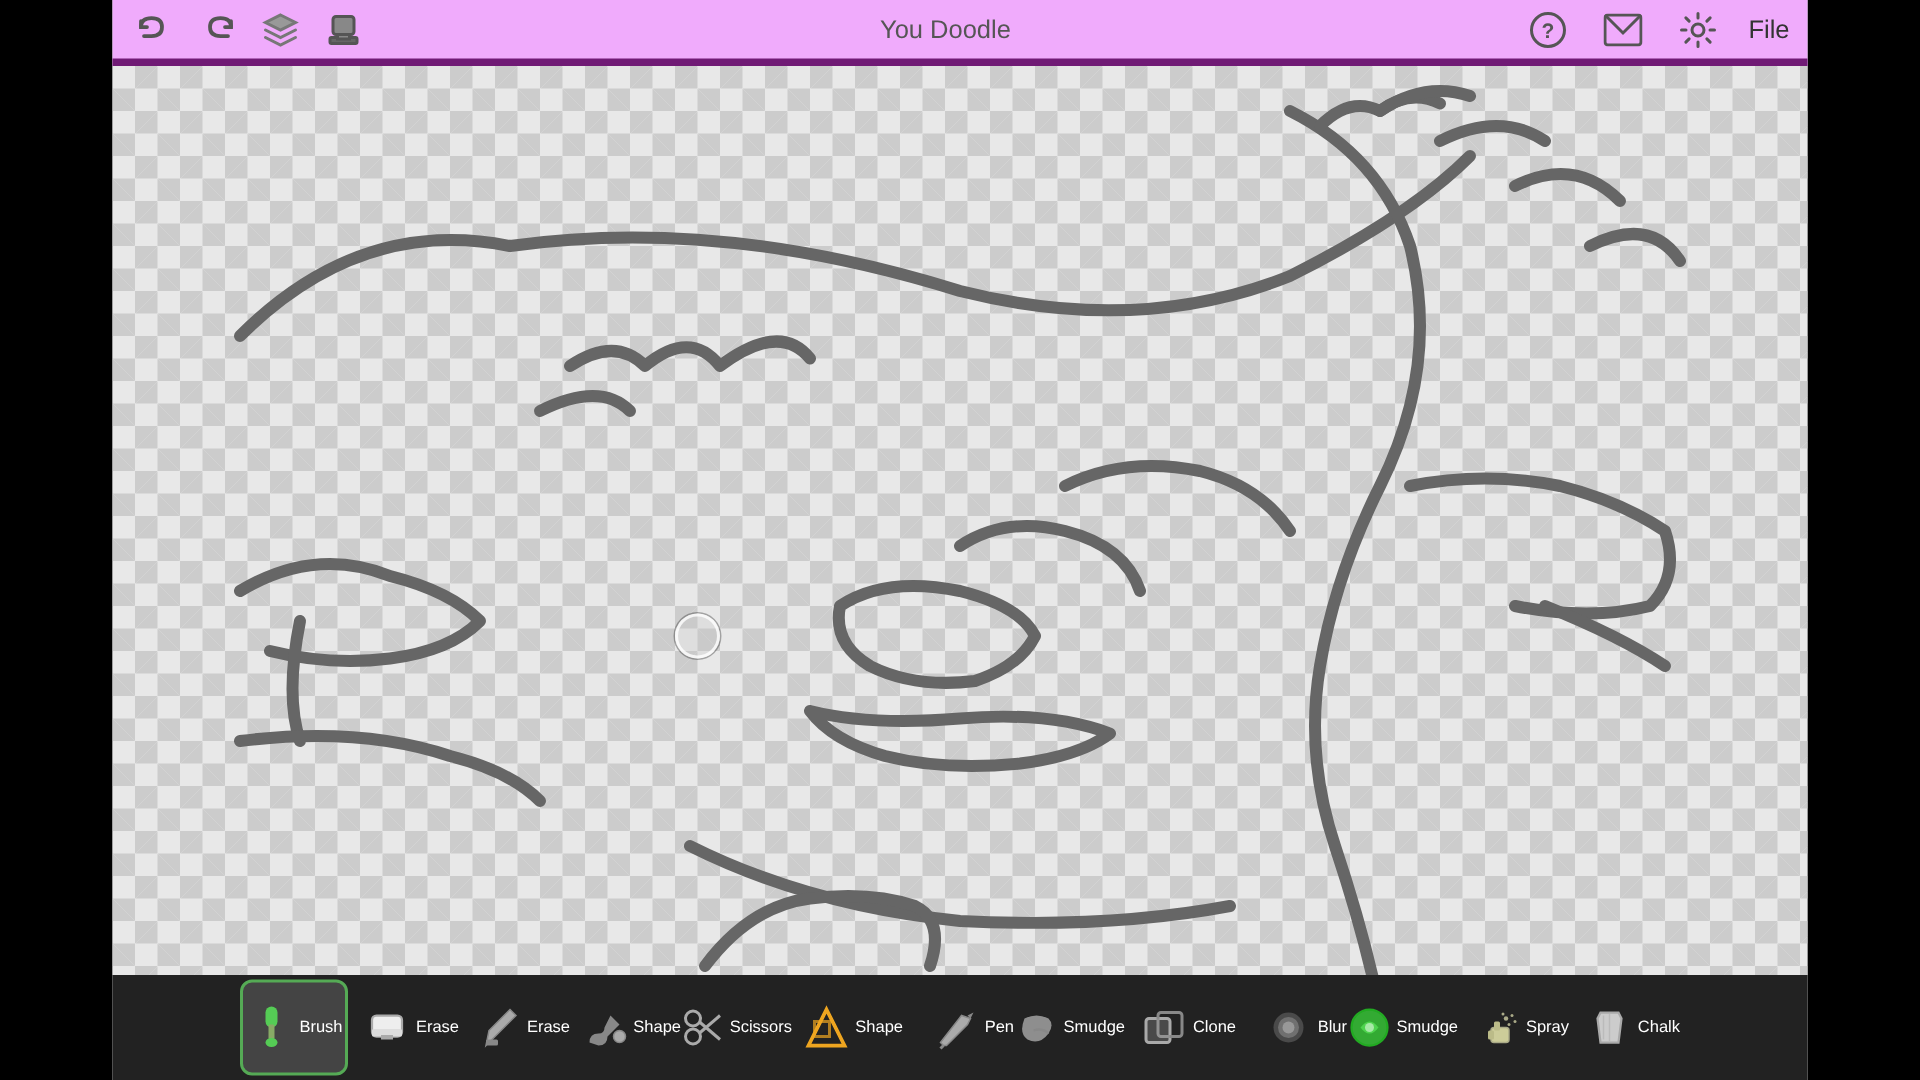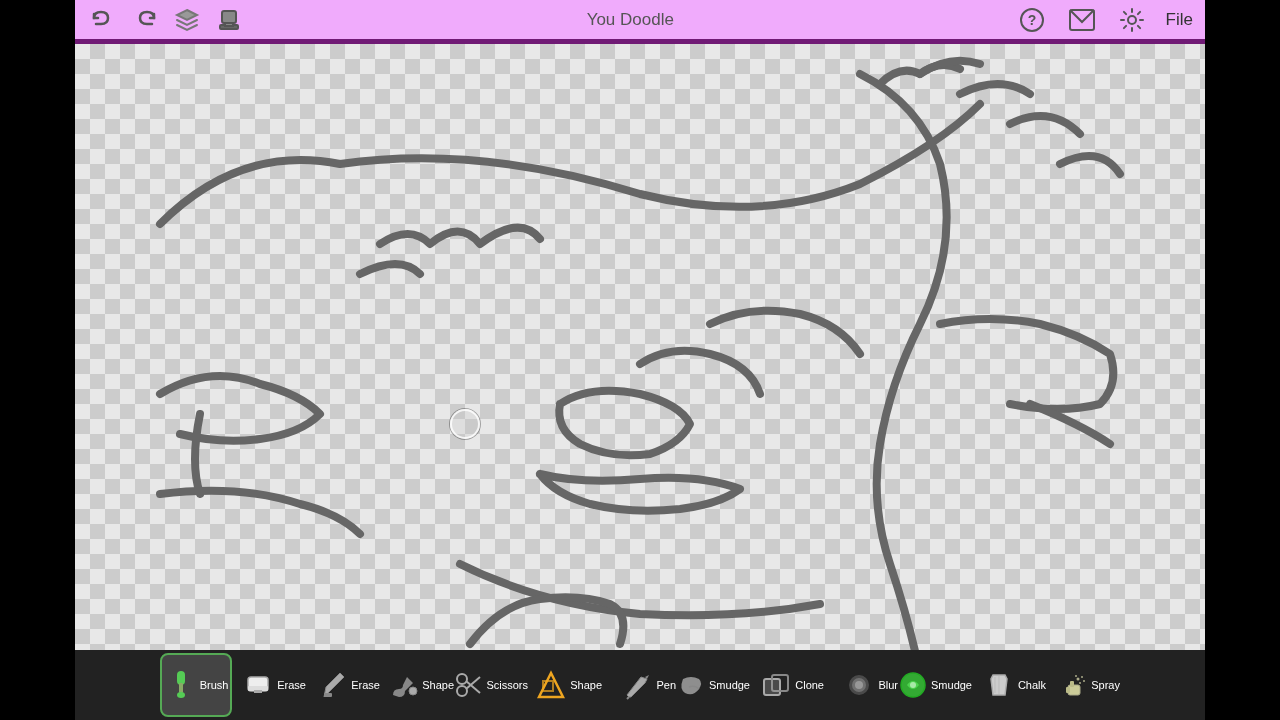--- a/index.html
+++ b/index.html
@@ -380,38 +380,38 @@
           <path d="M 10 16 Q 16 8 22 16 Q 16 24 10 16 Z" fill="#5d5" opacity="0.8"></path>
           <circle cx="16" cy="16" r="3" fill="#fff" opacity="0.5"></circle>
         </svg>
       </div>
       <span class="tool-label">Smudge</span>
     </div>
 
     <div class="tool-item">
       <div class="tool-icon-img">
         <svg width="32" height="32" viewBox="0 0 32 32">
-          <path d="M 10 6 L 22 6 L 24 10 L 22 26 L 10 26 L 8 10 Z" fill="#ccc" stroke="#aaa" stroke-width="1.5"></path>
-          <line x1="12" y1="8" x2="12" y2="24" stroke="#bbb" stroke-width="1"></line>
-          <line x1="16" y1="7" x2="16" y2="25" stroke="#bbb" stroke-width="1"></line>
-        </svg>
-      </div>
-      <span class="tool-label">Chalk</span>
-    </div>
-
-    <div class="tool-item">
-      <div class="tool-icon-img">
-        <svg width="32" height="32" viewBox="0 0 32 32">
           <rect x="12" y="16" width="12" height="10" rx="2" fill="#cc9" stroke="#aa8" stroke-width="1"></rect>
           <rect x="14" y="12" width="4" height="6" rx="1" fill="#bb8"></rect>
           <rect x="10" y="18" width="4" height="6" rx="1" fill="#bb8"></rect>
           <circle cx="22" cy="10" r="1.5" fill="#aa8"></circle>
           <circle cx="26" cy="8" r="1" fill="#aa8"></circle>
           <circle cx="24" cy="14" r="1" fill="#aa8"></circle>
           <circle cx="20" cy="7" r="1" fill="#aa8"></circle>
           <circle cx="28" cy="12" r="1" fill="#aa8"></circle>
         </svg>
       </div>
       <span class="tool-label">Spray</span>
     </div>
 
+    <div class="tool-item">
+      <div class="tool-icon-img">
+        <svg width="32" height="32" viewBox="0 0 32 32">
+          <path d="M 10 6 L 22 6 L 24 10 L 22 26 L 10 26 L 8 10 Z" fill="#ccc" stroke="#aaa" stroke-width="1.5"></path>
+          <line x1="12" y1="8" x2="12" y2="24" stroke="#bbb" stroke-width="1"></line>
+          <line x1="16" y1="7" x2="16" y2="25" stroke="#bbb" stroke-width="1"></line>
+        </svg>
+      </div>
+      <span class="tool-label">Chalk</span>
+    </div>
+
   </div>
 </div>
 
 </body></html>

